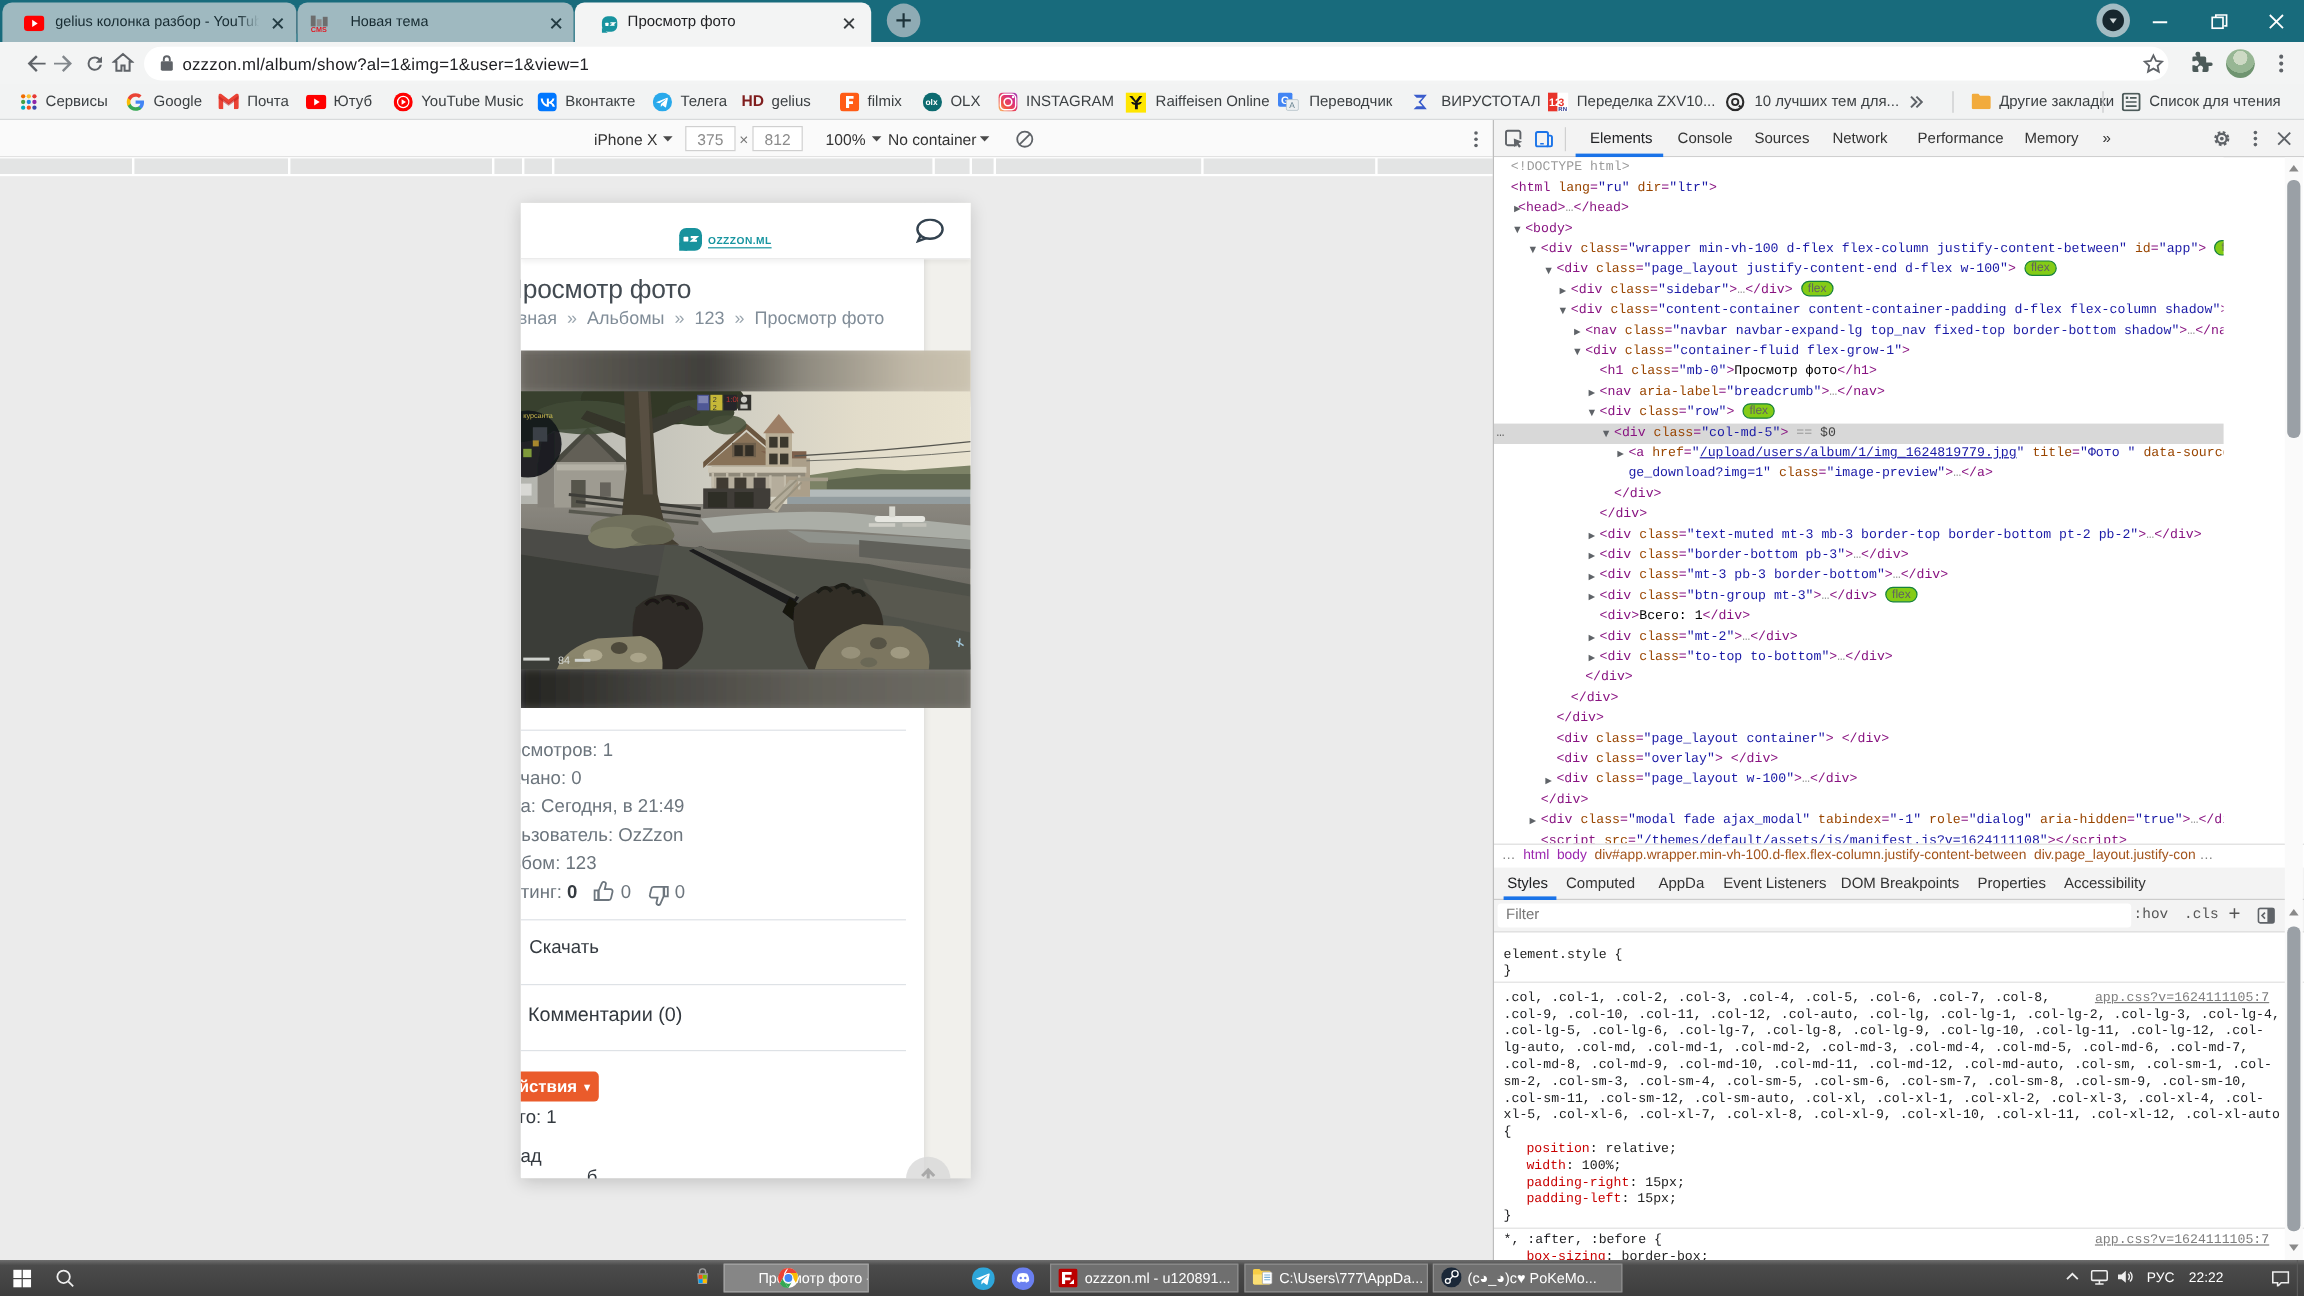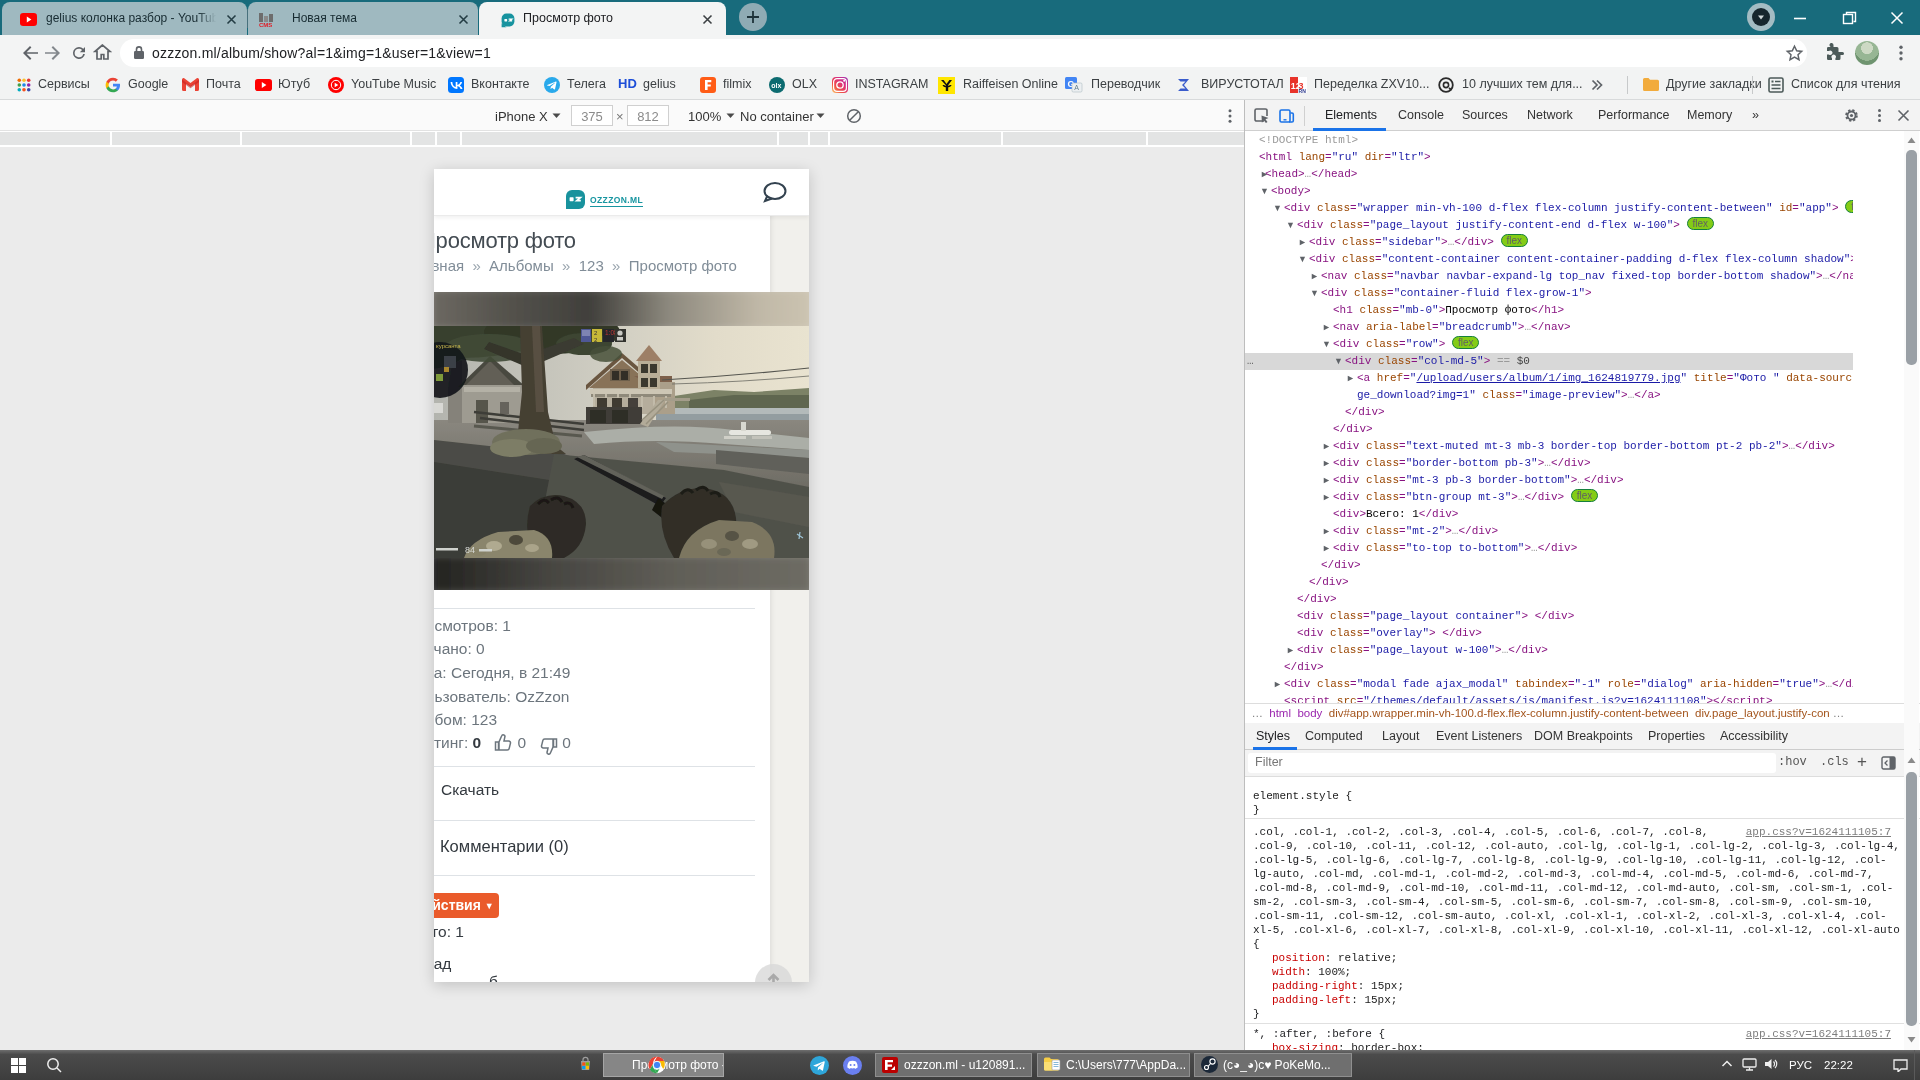--- a/index.html
+++ b/index.html
@@ -181,21 +181,21 @@
   <svg class="ab" style="left:448px;top:7px" width="16" height="16" viewBox="0 0 16 16">
       <rect width="16" height="16" rx="3.5" fill="#07f"></rect>
       <path d="M2.6 5h1.7c.1 2.8 1.6 4.6 3.4 5V5h1.7v2.9c1.3-.2 2.6-1.4 3-2.9h1.7a5.3 5.3 0 0 1-2.3 3.5 5 5 0 0 1 2.7 3.5h-1.9a3.9 3.9 0 0 0-3.2-2.9V12h-.3C6 12 2.8 9.1 2.6 5z" fill="#fff"></path>
     </svg>
   <div class="bm" style="left:471px">Вконтакте</div>
   <svg class="ab" style="left:544px;top:7px" width="16" height="16" viewBox="0 0 16 16">
       <circle cx="8" cy="8" r="8" fill="#29a9eb"></circle>
       <path d="M3.3 7.9l8.6-3.4c.4-.15.76.1.62.72l-1.46 6.9c-.1.46-.4.57-.8.35L8.1 10.8l-1.06 1.03c-.12.12-.22.22-.45.22l.16-2.32 4.2-3.8c.18-.16-.04-.25-.28-.1L5.5 9.1 3.27 8.4c-.48-.15-.49-.48.03-.5z" fill="#fff"></path>
     </svg>
   <div class="bm" style="left:567px">Телега</div>
-  <div class="bm" style="left:618px;top:6px;font-weight:bold;font-size:13px;color:#1d4ed8">HD</div>
+  <div class="bm" style="left:618px;top:6px;font-weight:bold;font-size:13px;color:#7f1d1d">HD</div>
   <div class="bm" style="left:643px">gelius</div>
   <svg class="ab" style="left:700px;top:7px" width="16" height="16" viewBox="0 0 16 16">
       <rect width="16" height="16" rx="3" fill="#ff5c16"></rect>
       <path d="M5 13V3h6.3v2.2H7.6v2.2h3.2v2.2H7.6V13z" fill="#fff"></path>
     </svg>
   <div class="bm" style="left:723px">filmix</div>
   <svg class="ab" style="left:769px;top:7px" width="16" height="16" viewBox="0 0 16 16">
       <circle cx="8" cy="8" r="8" fill="#0c6b70"></circle>
       <text x="2.2" y="10.8" font-size="7" font-weight="bold" fill="#fff" font-family="Liberation Sans">olx</text>
     </svg>
@@ -586,21 +586,21 @@
 <div class="line" style="top:494px;"><span style="margin-left:52px"><span class="tg">&lt;div</span> <span class="at">class</span><span class="tg">=</span><span class="vl">"overlay"</span><span class="tg">&gt;</span> <span class="tg">&lt;/div&gt;</span></span></div>
 <div class="line" style="top:511px;"><span class="aw" style="left:41px">►</span><span style="margin-left:52px"><span class="tg">&lt;div</span> <span class="at">class</span><span class="tg">=</span><span class="vl">"page_layout w-100"</span><span class="tg">&gt;</span><span class="gr">…</span><span class="tg">&lt;/div&gt;</span></span></div>
 <div class="line" style="top:528px;"><span style="margin-left:39px"><span class="tg">&lt;/div&gt;</span></span></div>
 <div class="line" style="top:545px;"><span class="aw" style="left:28px">►</span><span style="margin-left:39px"><span class="tg">&lt;div</span> <span class="at">class</span><span class="tg">=</span><span class="vl">"modal fade ajax_modal"</span> <span class="at">tabindex</span><span class="tg">=</span><span class="vl">"-1"</span> <span class="at">role</span><span class="tg">=</span><span class="vl">"dialog"</span> <span class="at">aria-hidden</span><span class="tg">=</span><span class="vl">"true"</span><span class="tg">&gt;</span><span class="gr">…</span><span class="tg">&lt;/div&gt;</span></span></div>
 <div class="line" style="top:562px;"><span style="margin-left:39px"><span class="tg">&lt;script </span><span class="at">src</span><span class="tg">=</span><span class="vl">"/themes/default/assets/js/manifest.js?v=1624111108"</span><span class="tg">&gt;</span><span class="tg">&lt;/script&gt;</span></span></div>
 </div>
 <div class="ab" id="crumbs" style="left:0;top:603px;width:675px;height:20px;background:#fff;border-top:1px solid #ddd;font-family:'Liberation Sans',sans-serif;font-size:11.5px;line-height:19px;white-space:pre;overflow:hidden"><span style="color:#808080">  …  </span><span style="color:#9b27af">html</span>  <span style="color:#9b27af">body</span>  <span style="color:#a3541c">div#app.wrapper.min-vh-100.d-flex.flex-column.justify-content-between</span>  <span style="color:#a3541c">div.page_layout.justify-con</span><span style="color:#808080"> …</span></div>
 <div class="ab" id="subtabs" style="left:0;top:623px;width:675px;height:27px;background:#f3f3f3;border-bottom:1px solid #ccc">
   <div class="dttab" style="left:11px;top:6px;color:#202124">Styles</div>
   <div class="dttab" style="left:60px;top:6px">Computed</div>
-  <div class="dttab" style="left:137px;top:6px">Layout</div>
+  <div class="dttab" style="left:137px;top:6px">AppDa</div>
   <div class="dttab" style="left:191px;top:6px">Event Listeners</div>
   <div class="dttab" style="left:289px;top:6px">DOM Breakpoints</div>
   <div class="dttab" style="left:403px;top:6px">Properties</div>
   <div class="dttab" style="left:475px;top:6px">Accessibility</div>
   <div class="ab" style="left:8px;top:24px;width:44px;height:3px;background:#1a73e8"></div>
 </div>
 <div class="ab" id="filterrow" style="left:0;top:650px;width:675px;height:27px;background:#f3f3f3;border-bottom:1px solid #ddd">
   <div class="ab" style="left:3px;top:3px;width:528px;height:20px;background:#fff;border-radius:3px"></div>
   <div class="ab" style="left:10px;top:5px;font-size:12.5px;color:#767676">Filter</div>
   <div class="ab mono" style="left:533px;top:5px;font-size:12px;color:#555">:hov</div>

